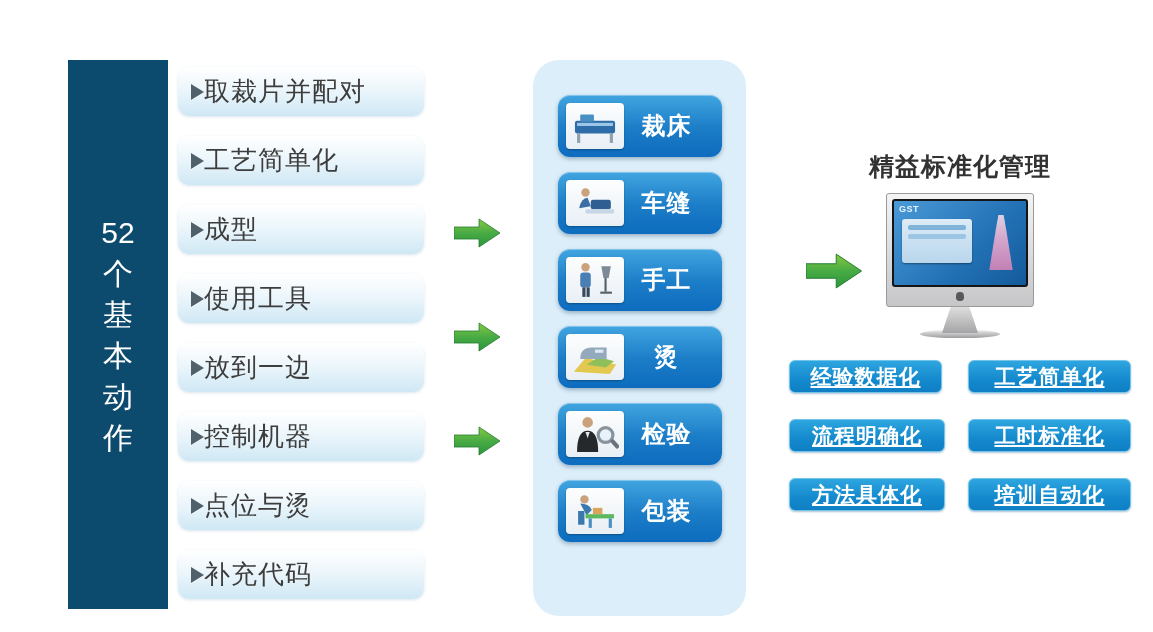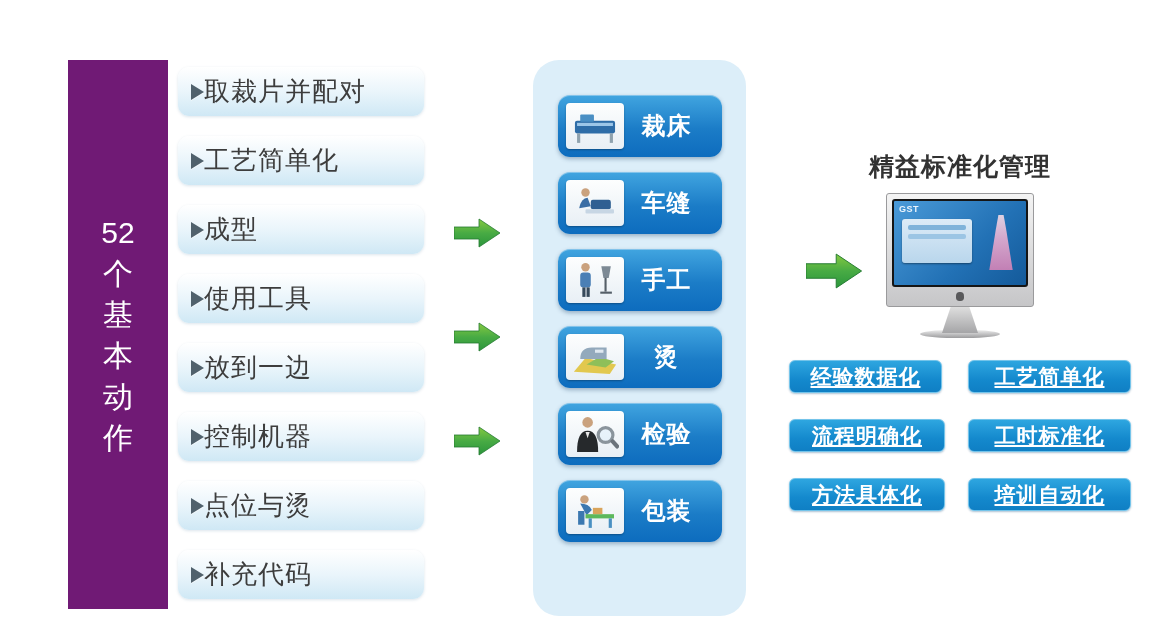--- a/index.html
+++ b/index.html
@@ -11,21 +11,21 @@
     position:relative;
     width:1153px; height:632px;
     background:#ffffff;
     overflow:hidden;
   }
 
   
   .left-bar {
     position:absolute; left:68px; top:60px;
     width:100px; height:549px;
-    background:#701a75;
+    background:#0c4a6e;
     display:flex; flex-direction:column;
     align-items:center; justify-content:center;
     gap:2px;
   }
   .left-bar .ch {
     color:#ffffff; font-size:30px; line-height:39px;
     font-weight:500; text-align:center;
   }
 
   

